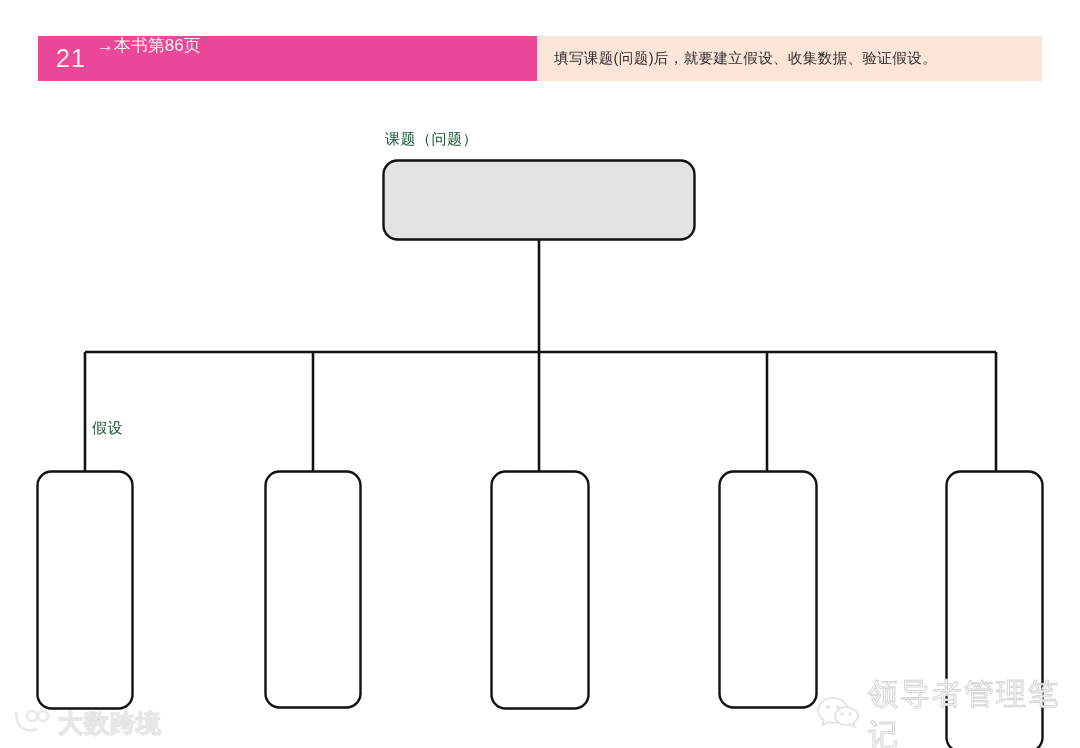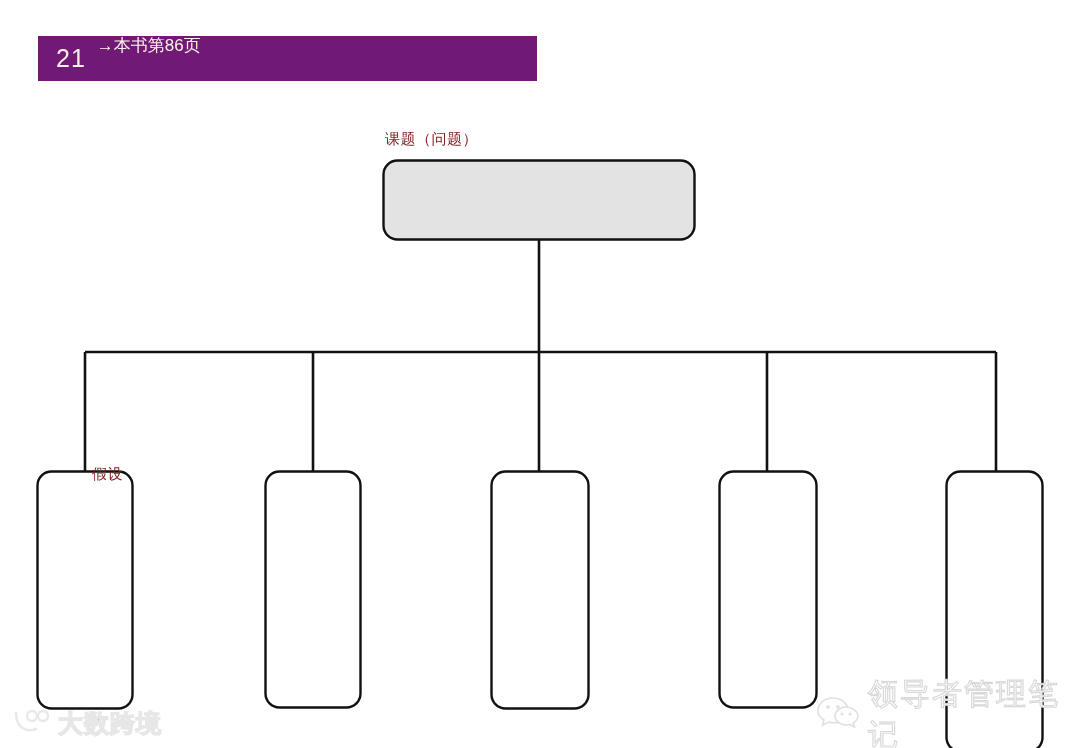--- a/index.html
+++ b/index.html
@@ -21,21 +21,21 @@
     position: absolute;
     left: 38px;
     top: 36px;
     width: 1004px;
     height: 45px;
     display: flex;
     align-items: stretch;
   }
   #header-number-title {
     width: 499px;
-    background: #701a75;
+    background: #ec4899;
     display: flex;
     align-items: center;
     padding-left: 18px;
     box-sizing: border-box;
     white-space: nowrap;
   }
   #header-number {
     color: #fbeee4;
     font-size: 25px;
     font-weight: 400;
@@ -81,26 +81,26 @@
     pointer-events: none;
   }
   #diagram .node-box,
   #diagram .link-line {
     pointer-events: auto;
   }
 
   .diagram-label {
     position: absolute;
     font-size: 15px;
-    color: #7f1d1d;
+    color: #14532d;
     letter-spacing: 0.5px;
     white-space: nowrap;
   }
   #label-root { left: 385px; top: 130px; }
-  #label-hypothesis { left: 92px; top: 465px; font-family: Liberation Mono, monospace; }
+  #label-hypothesis { left: 92px; top: 419px; font-family: Liberation Mono, monospace; }
 
   
   .watermark {
     position: absolute;
     display: flex;
     align-items: center;
     user-select: none;
   }
   #watermark-left {
     left: 12px;
@@ -129,20 +129,23 @@
     margin-left: 6px;
   }
 </style>
 </head>
 <body>
 
 <div id="header-banner">
   <div id="header-number-title">
     <span id="header-number">21</span>
     <span id="header-ref">→本书第86页</span>
+  </div>
+  <div id="header-note-wrap">
+    <span id="header-note">填写课题(问题)后，就要建立假设、收集数据、验证假设。</span>
   </div>
 </div>
 
 <svg id="diagram" viewBox="0 0 1080 748" width="1080" height="748" xmlns="http://www.w3.org/2000/svg">
 
   <rect class="node-box" x="383.5" y="160.5" width="311" height="79" rx="14" ry="14" fill="#e3e3e3" stroke="#111111" stroke-width="2.4"></rect>
 
   <line class="link-line" x1="539" y1="240" x2="539" y2="352" stroke="#111111" stroke-width="2.6"></line>
 
   <line class="link-line" x1="85" y1="352" x2="996" y2="352" stroke="#111111" stroke-width="2.6"></line>

